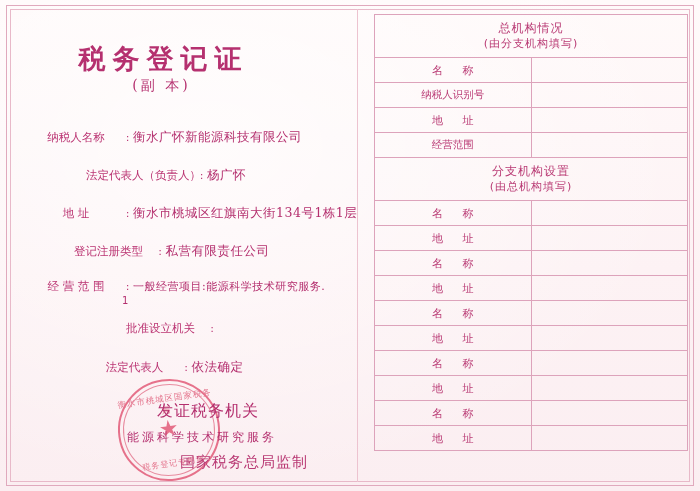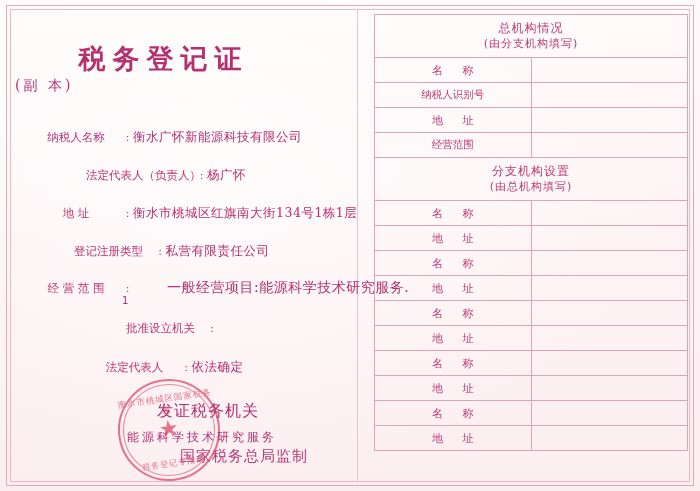--- a/index.html
+++ b/index.html
@@ -34,34 +34,35 @@
   }
   .fold{
     position:absolute;
     left:357px;top:9px;bottom:9px;
     width:1px;
     background:#edc3d0;
   }
 
   
   .left{
-    position:absolute;left:12px;top:11px;width:296px;bottom:11px;
+    position:absolute;left:12px;top:11px;width:296px;bottom:5px;
   }
   .title{
     position:absolute;left:0;right:0;top:30px;
     text-align:center;
     font-family:"DejaVu Serif","Liberation Serif",serif;
     font-size:27px;
     letter-spacing:7px;
     color:#b5306f;
     font-weight:700;
     text-indent:7px;
   }
   .subtitle{
     position:absolute;left:0;right:0;top:66px;
+    text-align:center;
     font-family:"DejaVu Serif","Liberation Serif",serif;
     font-size:14px;
     letter-spacing:3px;
     color:#b5306f;
     text-indent:3px;
   }
   .numline{
     position:absolute;left:0;right:0;top:88px;
     text-align:center;
     font-size:11px;
@@ -84,21 +85,21 @@
     width:92px;
     font-size:11.5px;
     letter-spacing:0px;
   }
   .val{
     display:inline-block;
     font-size:12.5px;
     color:#b42f6e;
     letter-spacing:.5px;
   }
-  .val.small{font-size:14px;margin-left:34px;}
+  .val.small{font-size:11px;}
   .scope-extra{
     position:absolute;left:110px;
     font-size:10px;color:#b42f6e;
   }
 
   
   .stamp{
     position:absolute;
     left:106px;top:368px;
     width:102px;height:102px;

